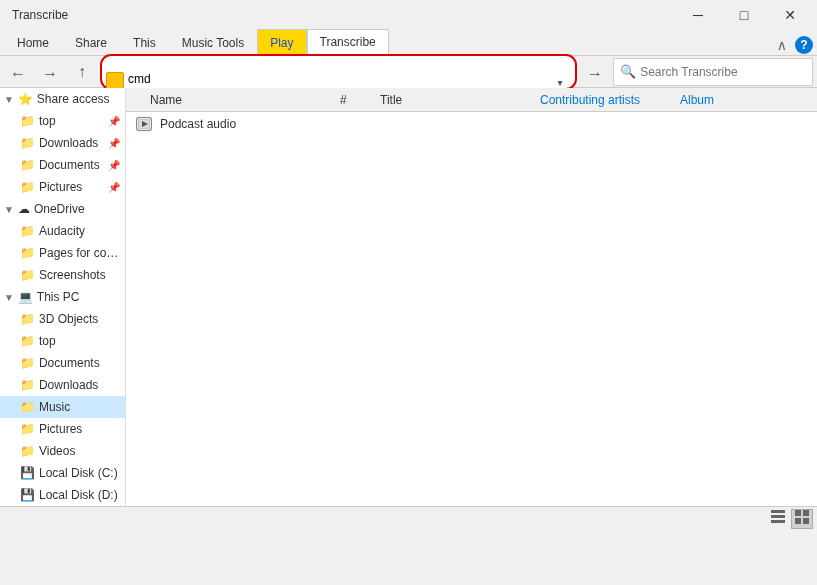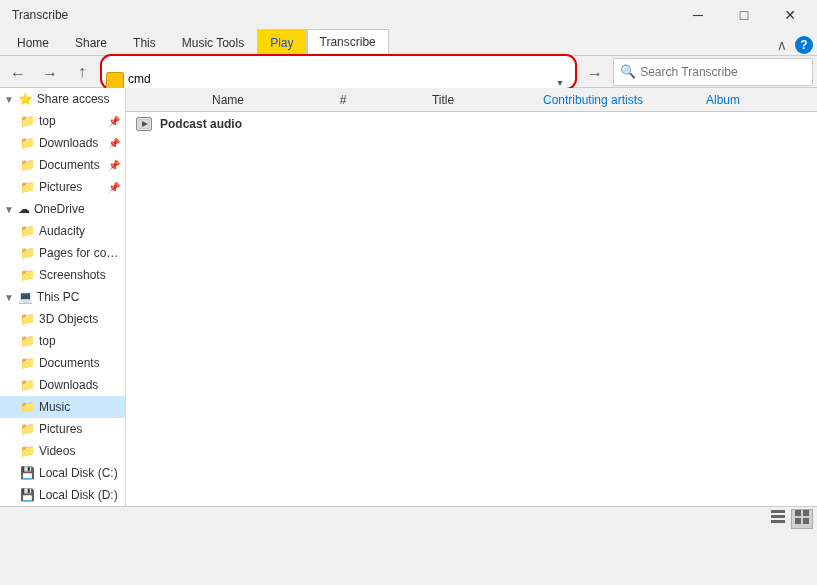--- a/index.html
+++ b/index.html
@@ -149,22 +149,21 @@
       flex: 1;
     }
 
     
     .column-headers {
       display: flex;
       align-items: center;
       background: #f0f0f0;
       border-bottom: 1px solid #ccc;
       height: 24px;
-      padding-left: 7px;
-      text-align: center;
+      padding-left: 16px;
     }
     .col-header {
       padding: 3px 8px;
       font-size: 12px;
       color: #333;
       cursor: pointer;
       white-space: nowrap;
     }
 
     
@@ -222,21 +221,20 @@
       flex-direction: column;
     }
     .content-list { flex: 1; }
 
     .file-item {
       display: flex;
       align-items: center;
       padding: 2px 8px;
       cursor: pointer;
       min-height: 24px;
-      font-weight: bold;
     }
     .file-icon {
       width: 20px; height: 16px;
       margin-right: 6px;
       display: flex; align-items: center; justify-content: center;
       flex-shrink: 0;
     }
     .media-icon {
       width: 16px; height: 14px;
       border: 1px solid #888;

